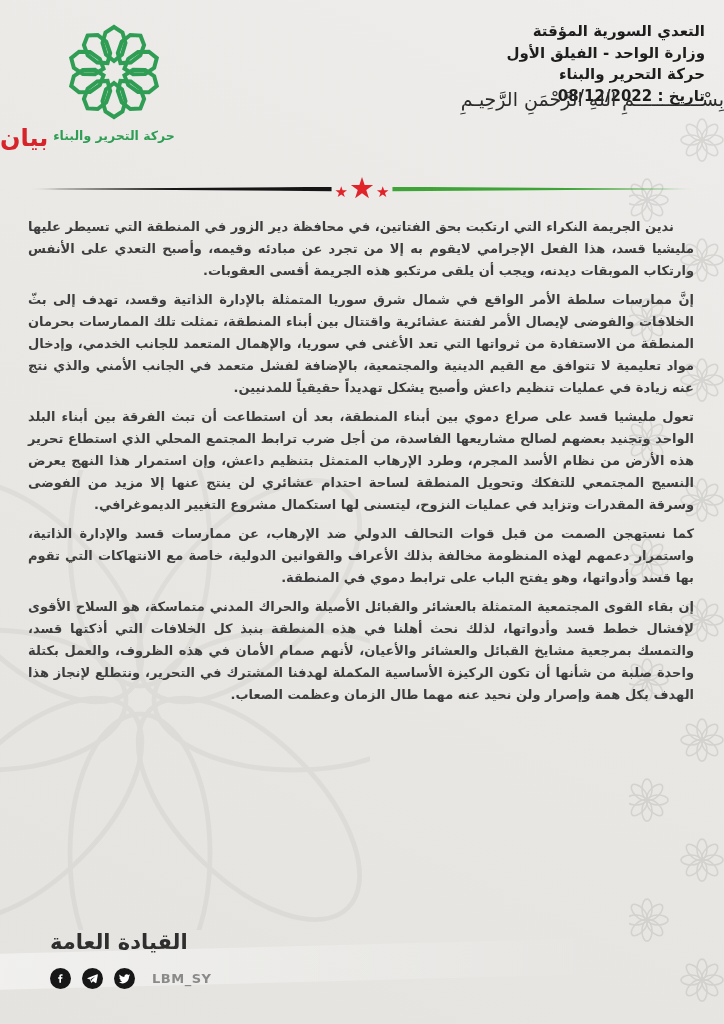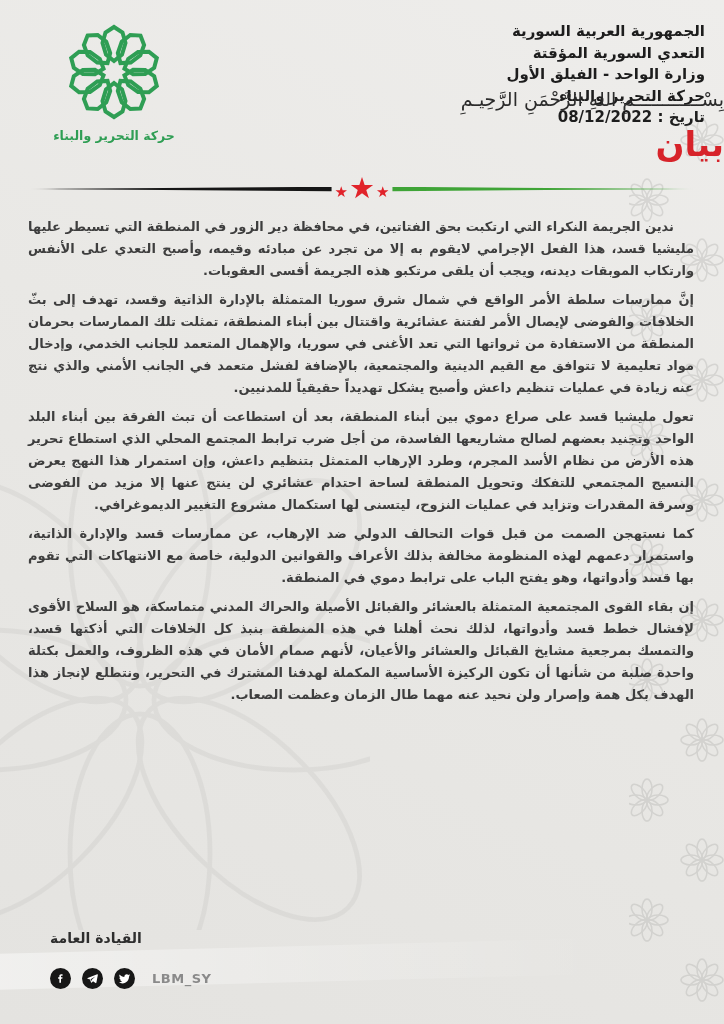--- a/index.html
+++ b/index.html
@@ -21,42 +21,42 @@
   
   .logo{position:absolute;top:22px;left:40px;width:148px;text-align:center;}
   .logo-label{margin-top:2px;font-size:12.5px;font-weight:bold;color:#2f9e54;}
   
   .hdr{position:absolute;top:21px;right:19px;text-align:right;
        font-size:15px;font-weight:bold;color:#1d1d1d;line-height:21.5px;}
   
   .bismillah{position:absolute;top:88px;left:0;width:100%;text-align:right;
              font-size:19px;color:#2b2b2b;letter-spacing:-1px;}
   
-  .title{position:absolute;top:124px;left:0;width:100%;text-align:right;
-         font-size:34px;font-weight:bold;color:#d7232a;}
+  .title{position:absolute;top:124px;left:0;width:100%;text-align:left;
+         font-size:24px;font-weight:bold;color:#d7232a;}
   
   .divider{position:absolute;top:176px;left:28px;right:28px;height:26px;
            display:flex;align-items:center;direction:ltr;}
   .dv-line{flex:1;height:5px;}
   .dv-black{background:linear-gradient(to right,rgba(20,20,20,0),#161616 10%,#161616);
             clip-path:polygon(0 50%,100% 6%,100% 94%);}
   .dv-green{background:linear-gradient(to left,rgba(63,164,55,0),#3fa437 10%,#3fa437);
             clip-path:polygon(0 6%,100% 50%,0 94%);}
   .dv-stars{display:flex;align-items:flex-end;margin:0 3px;color:#e1232a;}
   .star-sm{font-size:15px;line-height:1;margin-bottom:1px;}
   .star-lg{font-size:29px;line-height:.8;margin:0 1px;}
   
   .body{position:absolute;top:216px;right:30px;left:28px;
         font-size:13px;font-weight:bold;color:#3e3e3e;
         line-height:22px;text-align:justify;}
   .body p{margin:0 0 7px 0;}
   .body p.indent{text-indent:20px;}
   
   .signature{position:absolute;top:930px;left:50px;
-             font-size:14px;font-weight:bold;color:#2e2e2e;}
+             font-size:21px;font-weight:bold;color:#2e2e2e;}
   .social{position:absolute;top:968px;left:50px;display:flex;align-items:center;
           gap:11px;direction:ltr;}
   .soc-ic{width:21px;height:21px;border-radius:50%;background:#171717;
           display:flex;align-items:center;justify-content:center;cursor:pointer;}
   .soc-ic svg{display:block;}
   .handle{margin-left:6px;font-size:13px;font-weight:bold;color:#8a8a8a;
           letter-spacing:.5px;font-family:"DejaVu Sans",sans-serif;}
 </style>
 </head>
 <body>
@@ -115,21 +115,20 @@
         <path d="M50 5 L58.5 10.5 L61.5 21 L58 32.5 L50 39 L42 32.5 L38.5 21 L41.5 10.5 Z" transform="rotate(216 50 50)"></path>
         <path d="M50 5 L58.5 10.5 L61.5 21 L58 32.5 L50 39 L42 32.5 L38.5 21 L41.5 10.5 Z" transform="rotate(252 50 50)"></path>
         <path d="M50 5 L58.5 10.5 L61.5 21 L58 32.5 L50 39 L42 32.5 L38.5 21 L41.5 10.5 Z" transform="rotate(288 50 50)"></path>
         <path d="M50 5 L58.5 10.5 L61.5 21 L58 32.5 L50 39 L42 32.5 L38.5 21 L41.5 10.5 Z" transform="rotate(324 50 50)"></path>
       </g>
     </svg>
     <div class="logo-label">حركة التحرير والبناء</div>
   </div>
 
   <div class="hdr">
-    <div>الجمهورية العربية السورية</div>
     <div>التعدي السورية المؤقتة</div>
     <div>وزارة الواحد - الفيلق الأول</div>
     <div>حركة التحرير والبناء</div>
     <div>تاريخ : 08/12/2022</div>
   </div>
 
   <div class="bismillah">بِسْــــــــــــمِ اللهِ الرَّحْمَنِ الرَّحِيـمِ</div>
 
   <div class="title">بيان</div>
 

